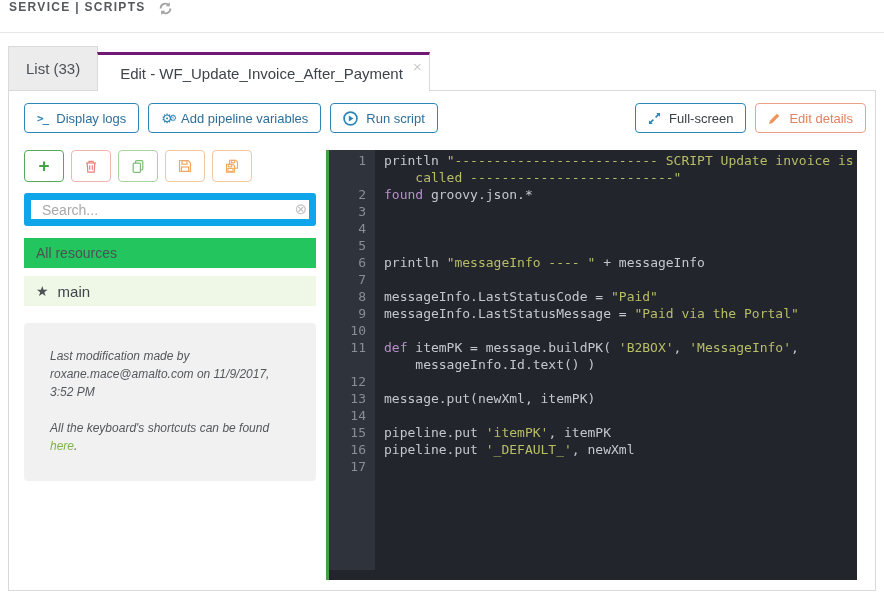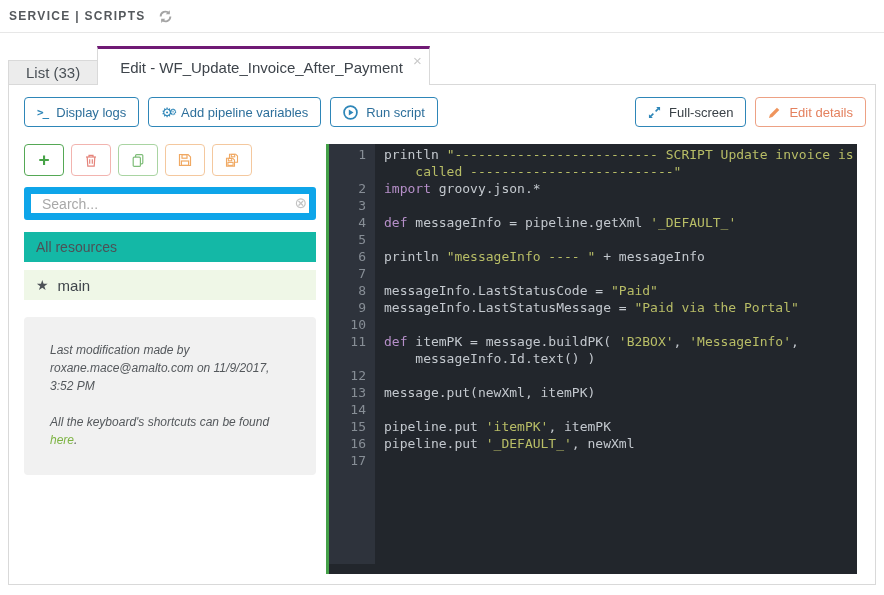--- a/index.html
+++ b/index.html
@@ -1,28 +1,28 @@
 <!DOCTYPE html>
 <html><head>
 <meta charset="utf-8">
 <style>
   * { box-sizing: border-box; }
   html,body { margin:0; padding:0; background:#fff; width:884px; height:595px;
     font-family:"Liberation Sans", sans-serif; color:#43484d; overflow:hidden; }
 
   
-  .breadcrumb-bar { height:33px; display:flex; align-items:center; gap:12px;
+  .breadcrumb-bar { height:33px; display:flex; gap:12px;
     padding:0 0 0 9px; border-bottom:1px solid #e7e7e7; }
   .breadcrumb-bar .crumb { font-size:12px; font-weight:600; letter-spacing:1.3px;
     color:#55595d; text-transform:uppercase; }
   .refresh { width:15px; height:15px; cursor:pointer; margin-top:1px; }
 
   
   .tabbar { display:flex; align-items:flex-end; margin:13px 8px 0 8px; position:relative; z-index:2; }
-  .tab { height:24px; display:flex; align-items:center; font-size:15px; cursor:pointer; }
+  .tab { height:44px; display:flex; align-items:center; font-size:15px; cursor:pointer; }
   .tab.inactive { background:#ececec; border:1px solid #d9d9d9; border-bottom:none;
     padding:0 17px; color:#4a5056; margin-right:-1px; }
   .tab.active { background:#fff; border:1px solid #d9d9d9; border-bottom:none;
     border-top:3px solid #701a75; height:39px; padding:0 26px 0 22px;
     color:#3e444b; position:relative; margin-bottom:-1px; }
   .tab-close { position:absolute; top:4px; right:7px; font-size:15px; color:#c9c9c9;
     line-height:1; cursor:pointer; }
 
   
   .panel { margin:0 8px; border:1px solid #d9d9d9; background:#fff; height:501px;
@@ -53,21 +53,21 @@
   .icon-btn.orangeb{ border-color:#f4c89e; color:#f0a963; }
   .plus-glyph { font-size:19px; font-weight:bold; line-height:1; margin-top:-2px; }
 
   .search-wrap { position:relative; margin-bottom:12px; }
   .search-wrap input { width:100%; height:33px; border:7px solid #0ea5e9; border-radius:3px;
     padding:0 32px 0 11px; font-size:14px; color:#444; outline:none;
     font-family:"Liberation Sans",sans-serif; }
   .search-wrap input::placeholder { color:#a8a8a8; }
   .search-clear { position:absolute; right:9px; top:7px; font-size:15px; color:#c3c3c3; cursor:pointer; }
 
-  .list-header { background:#14b8a6; height:30px; display:flex; align-items:center;
+  .list-header { background:#22c55e; height:30px; display:flex; align-items:center;
     padding:0 12px; font-size:14px; color:#4c5156; margin-bottom:8px; }
   .resource-item { background:#eff7e7; height:30px; display:flex; align-items:center; gap:9px;
     padding:0 12px; font-size:15px; color:#3f454b; cursor:pointer; margin-bottom:17px; }
   .star { color:#4d5257; font-size:14px; }
 
   .info-box { background:#f1f1f1; border-radius:4px; padding:12px 14px 14px;
     font-style:italic; font-size:12px; color:#54585c; line-height:1.5; }
   .info-box p { margin:12px; }
   .info-box p + p { margin-top:18px; }
   .green-link { color:#7cb342; cursor:pointer; text-decoration:none; }
@@ -220,29 +220,28 @@
           <div class="crow">
             <span class="ln">1</span>
             <span class="ct"><span class="c-d">println </span><span class="c-s">"-------------------------- SCRIPT Update invoice is</span></span>
           </div>
           <div class="crow">
             <span class="ln"></span>
             <span class="ct"><span class="c-s">    called --------------------------"</span></span>
           </div>
           <div class="crow">
             <span class="ln">2</span>
-            <span class="ct"><span class="c-k">import</span><span class="c-d"> groovy.json.*</span></span>
+            <span class="ct"><span class="c-k">found</span><span class="c-d"> groovy.json.*</span></span>
           </div>
           <div class="crow">
             <span class="ln">3</span>
             <span class="ct"></span>
           </div>
           <div class="crow">
             <span class="ln">4</span>
-            <span class="ct"><span class="c-k">def</span><span class="c-d"> messageInfo = pipeline.getXml </span><span class="c-s">'_DEFAULT_'</span></span>
           </div>
           <div class="crow">
             <span class="ln">5</span>
             <span class="ct"></span>
           </div>
           <div class="crow">
             <span class="ln">6</span>
             <span class="ct"><span class="c-d">println </span><span class="c-s">"messageInfo ---- "</span><span class="c-d"> + messageInfo</span></span>
           </div>
           <div class="crow">

